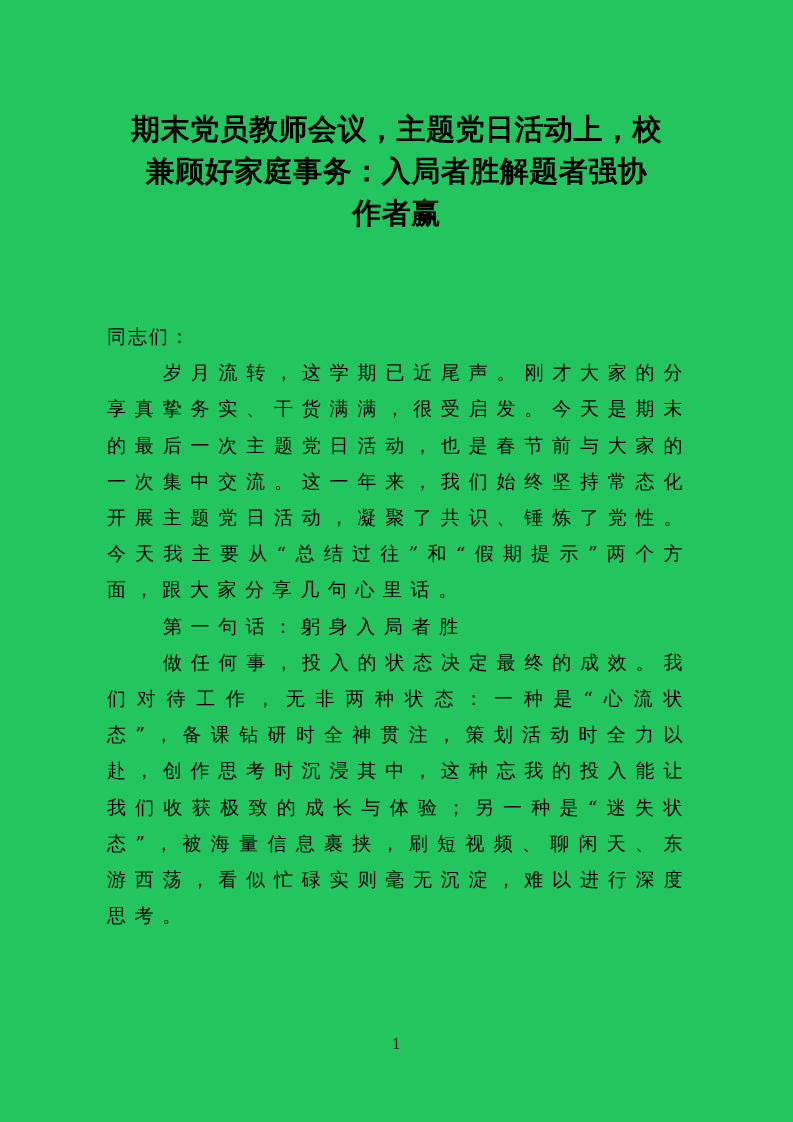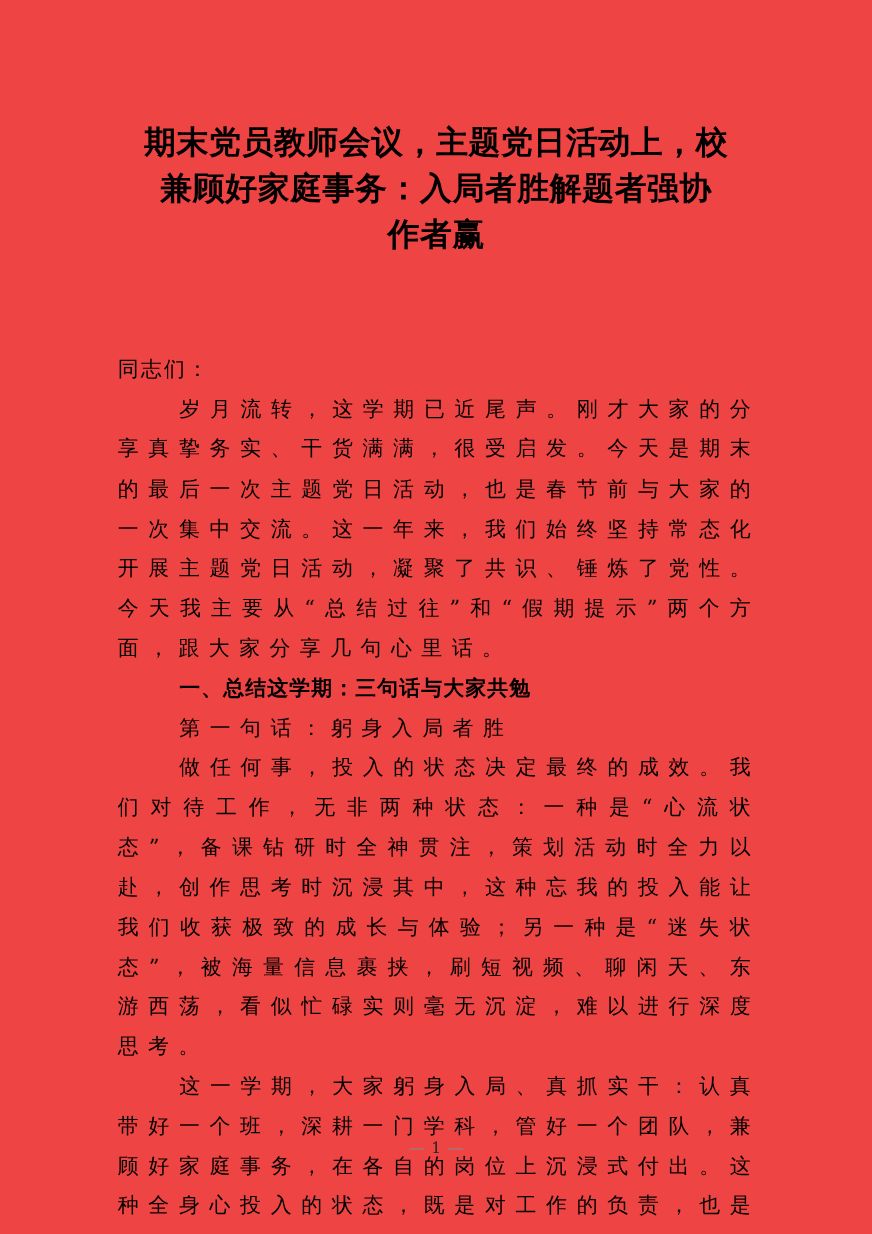--- a/index.html
+++ b/index.html
@@ -1,17 +1,17 @@
 <!DOCTYPE html>
 <html><head>
 <meta charset="utf-8">
 <style>
   html, body { margin: 0; padding: 0; background: #ffffff; }
   body { width: 793px; height: 1122px; position: relative; overflow: hidden; color: #000; }
-  .page { position: absolute; left: 0; top: 0; width: 793px; height: 1122px; background: #ef4444; }
+  .page { position: absolute; left: 0; top: 0; width: 793px; height: 1122px; background: #22c55e; }
   .title {
     position: absolute; left: 100px; top: 108px; width: 593px;
     font-family: "DejaVu Sans", "Liberation Sans", sans-serif;
     font-weight: bold; font-size: 29px; line-height: 42px;
     text-align: center; letter-spacing: 0.5px;
   }
   .title .tline { display: block; white-space: nowrap; }
   .body {
     position: absolute; left: 107px; top: 279px; width: 584px;
     font-family: "DejaVu Serif", "Liberation Serif", serif;
@@ -36,22 +36,20 @@
 <div class="page">
   <div class="title">
     <span class="tline">期末党员教师会议，主题党日活动上，校</span>
     <span class="tline">兼顾好家庭事务：入局者胜解题者强协</span>
     <span class="tline">作者赢</span>
   </div>
 
   <div class="body">
     <p class="salutation">同志们：</p>
     <p class="indent">岁月流转，这学期已近尾声。刚才大家的分享真挚务实、干货满满，很受启发。今天是期末的最后一次主题党日活动，也是春节前与大家的一次集中交流。这一年来，我们始终坚持常态化开展主题党日活动，凝聚了共识、锤炼了党性。今天我主要从“总结过往”和“假期提示”两个方面，跟大家分享几句心里话。</p>
-    <p class="indent heading">一、总结这学期：三句话与大家共勉</p>
     <p class="indent">第一句话：躬身入局者胜</p>
     <p class="indent">做任何事，投入的状态决定最终的成效。我们对待工作，无非两种状态：一种是“心流状态”，备课钻研时全神贯注，策划活动时全力以赴，创作思考时沉浸其中，这种忘我的投入能让我们收获极致的成长与体验；另一种是“迷失状态”，被海量信息裹挟，刷短视频、聊闲天、东游西荡，看似忙碌实则毫无沉淀，难以进行深度思考。</p>
-    <p class="indent">这一学期，大家躬身入局、真抓实干：认真带好一个班，深耕一门学科，管好一个团队，兼顾好家庭事务，在各自的岗位上沉浸式付出。这种全身心投入的状态，既是对工作的负责，也是对自己的成全，值得我们继续坚守。</p>
   </div>
 
   <div class="footer">
     <span class="dash"></span><span>1</span><span class="dash"></span>
   </div>
 </div>
 
 </body></html>

